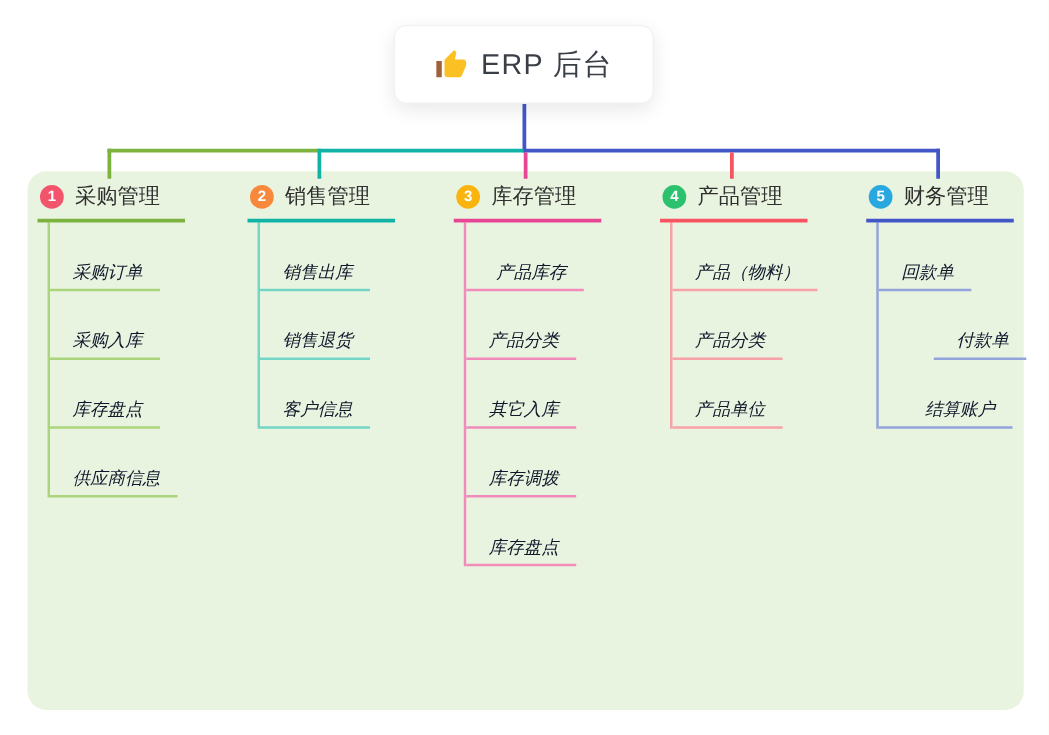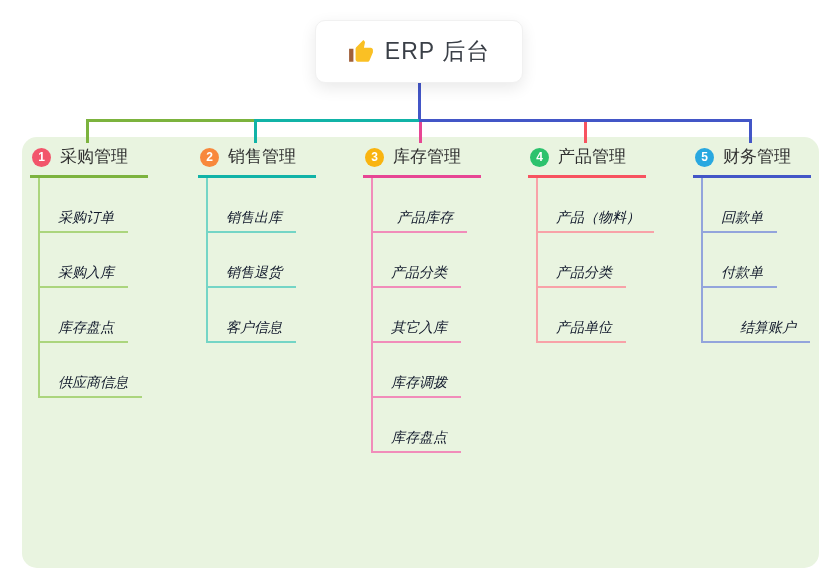--- a/index.html
+++ b/index.html
@@ -106,18 +106,18 @@
         </div><div class="kids" style="border-left: 2px solid rgb(248, 162, 168);">
           <div class="kid" style="border-bottom: 2px solid rgb(248, 162, 168);">产品（物料）</div>
           <div class="kid" style="border-bottom: 2px solid rgb(248, 162, 168);">产品分类</div>
           <div class="kid" style="border-bottom: 2px solid rgb(248, 162, 168);">产品单位</div>
         </div></div>
       <div class="branch" style="left: 693px; top: 146px;"><div class="branch-head" style="border-bottom: 3px solid rgb(67, 86, 199);">
           <span class="badge" style="background: rgb(41, 168, 224);">5</span>
           <span>财务管理</span>
         </div><div class="kids" style="border-left: 2px solid rgb(147, 164, 220);">
           <div class="kid" style="border-bottom: 2px solid rgb(147, 164, 220);">回款单</div>
-          <div class="kid" style="border-bottom: 2px solid rgb(147, 164, 220);">付款单</div>
+          <div class="kid" style="border-bottom: 2px solid rgb(147, 164, 220); margin-left: 44px;">付款单</div>
           <div class="kid" style="border-bottom: 2px solid rgb(147, 164, 220); padding-left: 37px;">结算账户</div>
         </div></div>
     </div>
 
 </div>
 
 </body></html>

